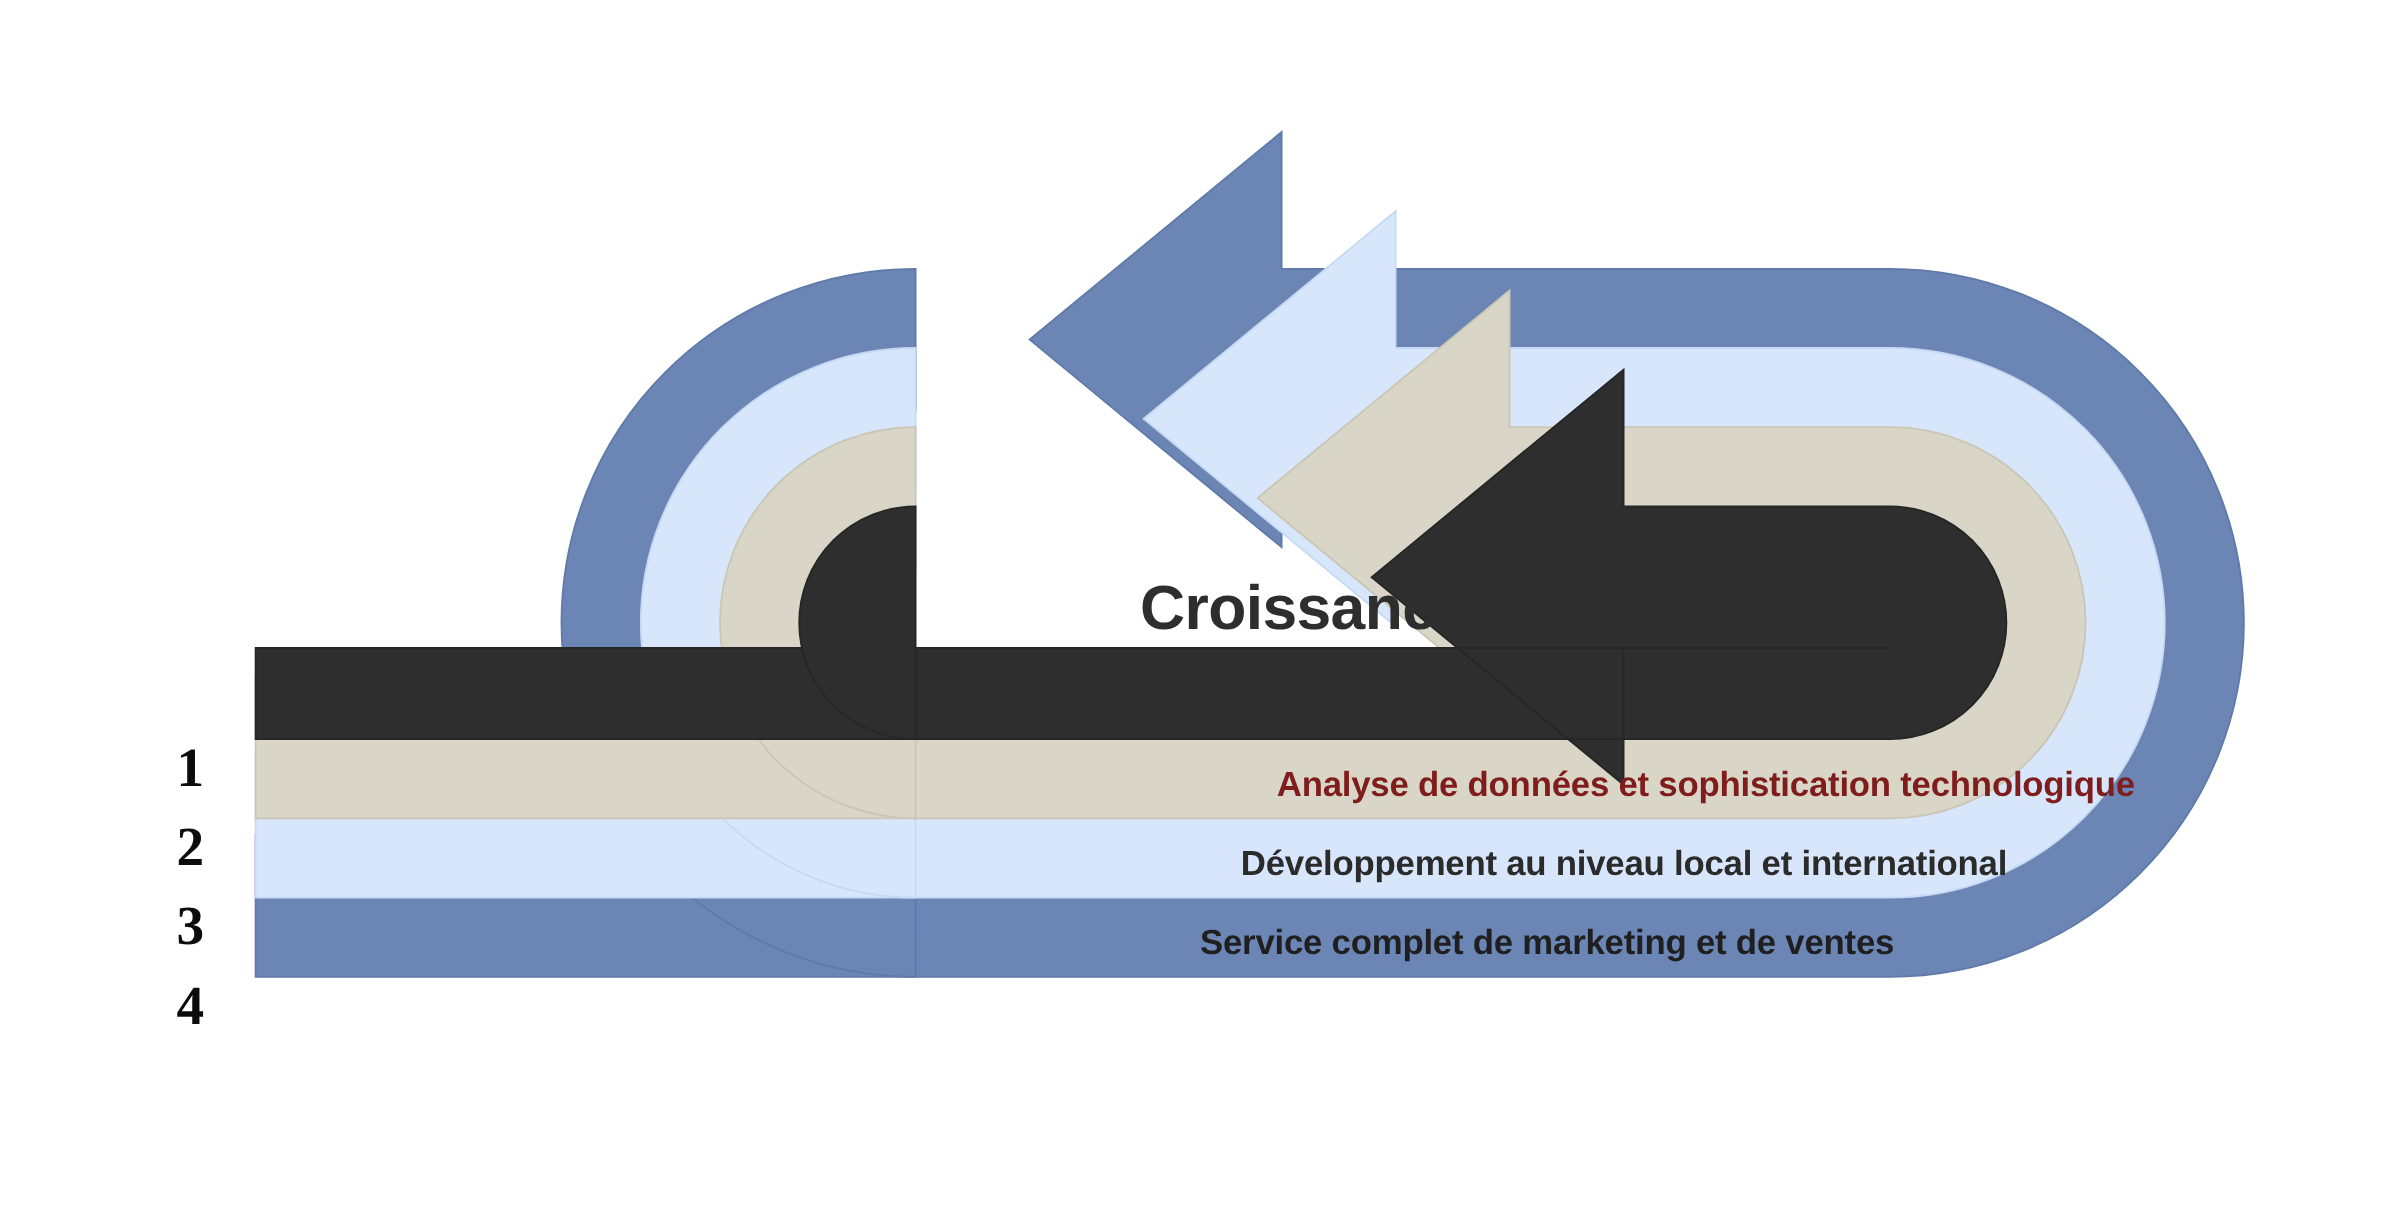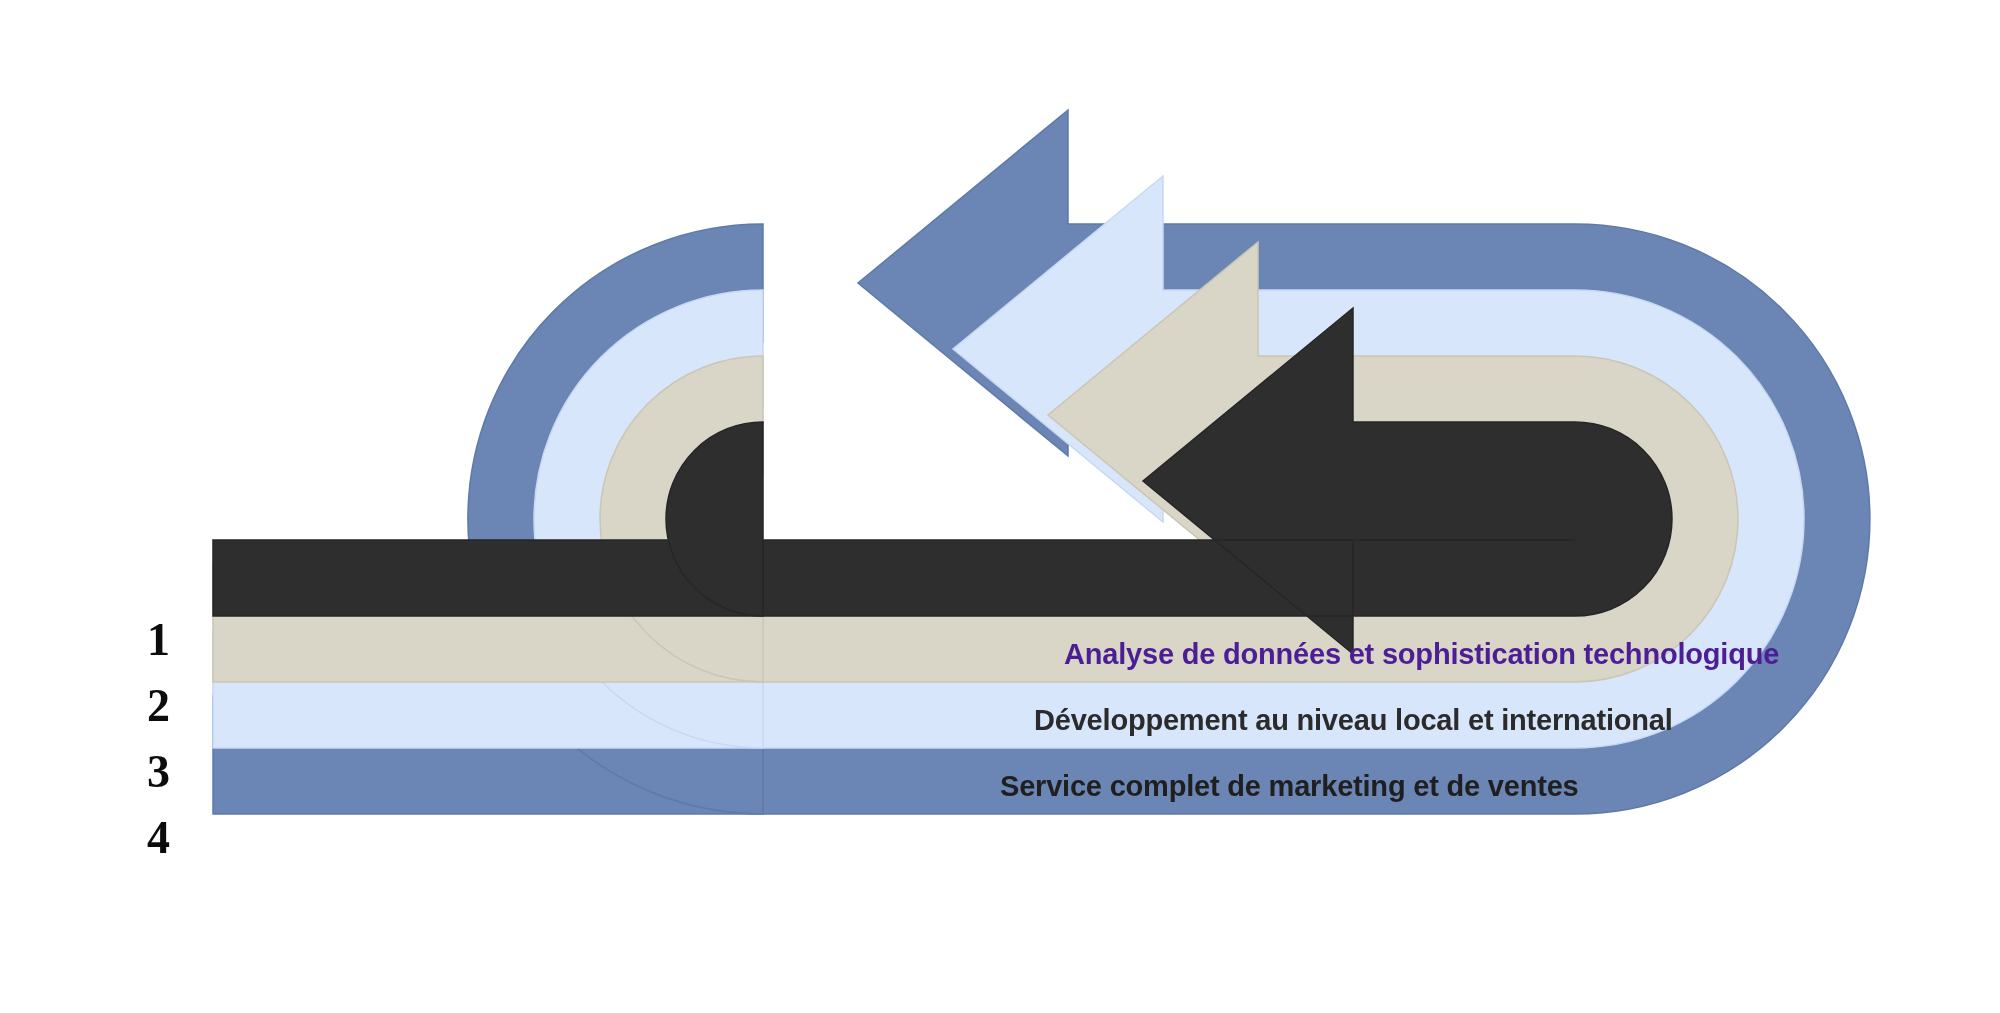--- a/index.html
+++ b/index.html
@@ -143,19 +143,20 @@
         A 21 21 0 1 0 763 540
         Z" fill="#2e2e2e" stroke="#262626" stroke-width="1.5"></path>
     </g>
   </svg>
 
   <div class="num" style="left: 110px; top: 617px; color: rgb(12, 12, 12);">1</div>
   <div class="num" style="left: 110px; top: 683px; color: rgb(12, 12, 12);">2</div>
   <div class="num" style="left: 110px; top: 749px; color: rgb(12, 12, 12);">3</div>
   <div class="num" style="left: 110px; top: 815px; color: rgb(12, 12, 12);">4</div>
 
-  <div class="band-label" style="right:936px; top:640px; color:#4c1d95; transform:translateX(100%);">Analyse de données et sophistication technologique</div>
+  <div class="band-label" style="right:936px; top:640px; color:#7f1d1d; transform:translateX(100%);">Analyse de données et sophistication technologique</div>
   <div class="band-label" style="right:1000px; top:772px; color:#1f1f1f; transform:translateX(100%);">Service complet de marketing et de ventes</div>
   <div class="band-label" style="right:966px; top:706px; color:#2b2b2b; transform:translateX(100%);">Développement au niveau local et international</div>
   <div class="band-label" style="right:936px; top:838px; color:#ffffff; transform:translateX(100%);">Une expérience confirmée de la réussite commerciale</div>
 
+  <div class="center-title" style="left: 950px; top: 477px; color: rgb(46, 46, 46);">Croissance continue</div>
 
 </div>
 
 </body></html>

